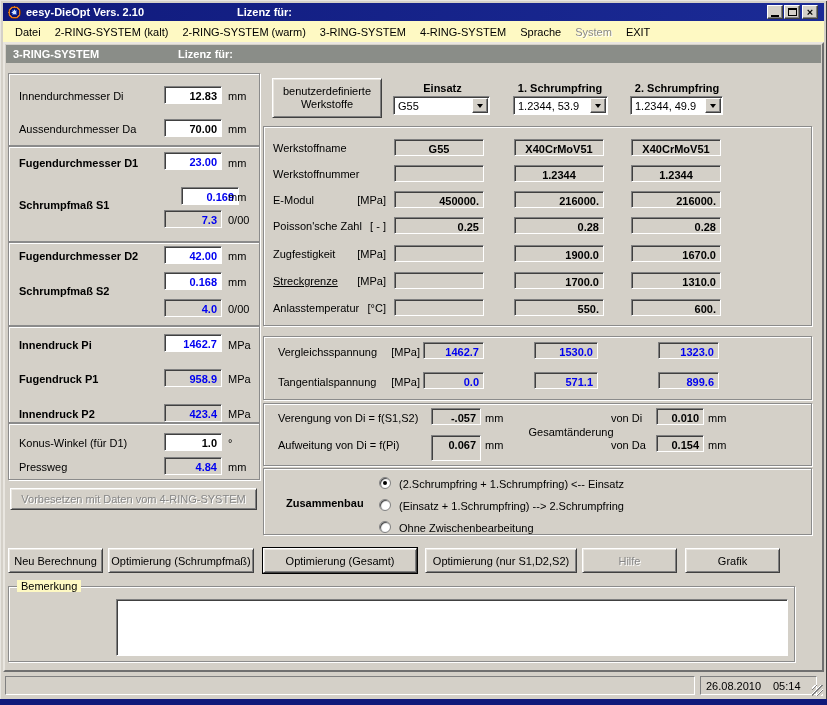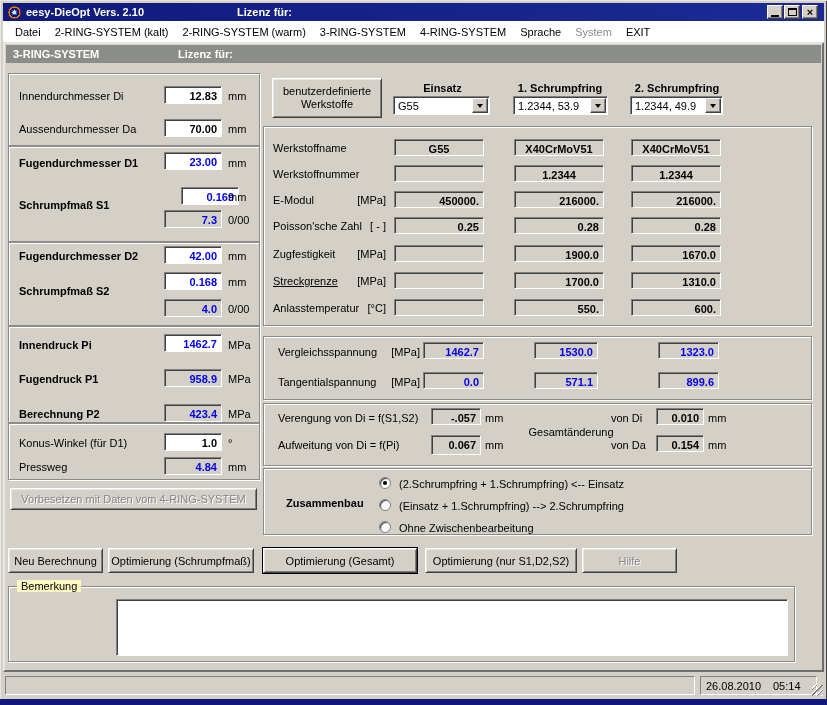--- a/index.html
+++ b/index.html
@@ -26,21 +26,21 @@
   .btn.default{box-shadow:0 0 0 1px #000, inset 1px 1px 0 #e9e6e0, inset -1px -1px 0 #808080;}
   .btn.disabled{color:#868686;text-shadow:1px 1px 0 #fff;}
   .titlebar{position:absolute;left:3px;top:3px;width:821px;height:18px;
             background:linear-gradient(90deg,#101a7c,#1b2b96);}
   .tb-text{position:absolute;top:3px;font:bold 11px/13px "Liberation Sans",sans-serif;color:#fff;white-space:nowrap;}
   .tbbtn{position:absolute;top:2px;width:16px;height:14px;background:#d4d0c8;border:1px solid;
          border-color:#fff #404040 #404040 #fff;box-shadow:inset -1px -1px 0 #808080;
          display:flex;align-items:center;justify-content:center;}
   .app-icon{position:absolute;left:5px;top:3px;width:13px;height:13px;border-radius:50%;
             background:radial-gradient(circle at 50% 50%, #cfe0ff 0 2px, #3558c0 2px 3px, #0b1470 3px 4.5px, #e07820 4.5px 6px, #803800 6px);}
-  .menubar{position:absolute;left:3px;top:21px;width:821px;height:21px;background:#ffffff;
+  .menubar{position:absolute;left:3px;top:21px;width:821px;height:21px;background:#fef9c3;
            display:flex;align-items:center;padding-left:5px;}
   .menu-item{font:11px "Liberation Sans",sans-serif;padding:3px 7px;white-space:nowrap;}
   .menu-item.disabled{color:#8a8a8a;text-shadow:1px 1px 0 #fff;}
   .child-frame{position:absolute;left:3px;top:42px;width:821px;height:630px;
                border:2px solid;border-color:#e9e6e0 #6f6f6f #6f6f6f #e9e6e0;}
   .child-tb{position:absolute;left:6px;top:45px;width:815px;height:18px;background:#8a8d88;}
   .ctb-text{position:absolute;top:3px;font:bold 11px/13px "Liberation Sans",sans-serif;color:#fff;white-space:nowrap;}
   .combo{position:absolute;height:19px;border:1px solid;border-color:#808080 #fff #fff #808080;
          box-shadow:inset 1px 1px 0 #404040;background:#fff;display:flex;align-items:stretch;}
   .combo-text{flex:1;font:11px/15px "Liberation Sans",sans-serif;padding:2px 0 0 4px;white-space:nowrap;overflow:hidden;}
@@ -125,21 +125,21 @@
     <span class="lbl" style="left:219px;top:60px;">0/00</span>
   </div>
 
   <div class="grp" style="left:8px;top:326px;width:252px;height:97px;">
     <span class="lbl b" style="left:10px;top:12px;">Innendruck Pi</span>
     <div class="field white blue" style="left:155px;top:7px;width:58px;">1462.7</div>
     <span class="lbl" style="left:219px;top:12px;">MPa</span>
     <span class="lbl b" style="left:10px;top:46px;">Fugendruck P1</span>
     <div class="field blue" style="left:155px;top:42px;width:58px;">958.9</div>
     <span class="lbl" style="left:219px;top:46px;">MPa</span>
-    <span class="lbl b" style="left:10px;top:81px;">Berechnung P2</span>
+    <span class="lbl b" style="left:10px;top:81px;">Innendruck P2</span>
     <div class="field blue" style="left:155px;top:77px;width:58px;">423.4</div>
     <span class="lbl" style="left:219px;top:81px;">MPa</span>
   </div>
 
   <div class="grp" style="left:8px;top:423px;width:252px;height:57px;">
     <span class="lbl" style="left:10px;top:13px;">Konus-Winkel  (für D1)</span>
     <div class="field white" style="left:155px;top:9px;width:58px;">1.0</div>
     <span class="lbl" style="left:219px;top:13px;">°</span>
     <span class="lbl" style="left:10px;top:37px;">Pressweg</span>
     <div class="field blue" style="left:155px;top:33px;width:58px;">4.84</div>
@@ -230,21 +230,21 @@
     <div class="field blue" style="left:159px;top:35px;width:61px;height:17px;">0.0</div>
     <div class="field blue" style="left:270px;top:35px;width:64px;height:17px;">571.1</div>
     <div class="field blue" style="left:394px;top:35px;width:61px;height:17px;">899.6</div>
   </div>
 
   <div class="grp" style="left:263px;top:403px;width:549px;height:63px;">
     <span class="lbl" style="left:14px;top:8px;">Verengung von Di = f(S1,S2)</span>
     <div class="field" style="left:167px;top:4px;width:50px;height:17px;">-.057</div>
     <span class="lbl" style="left:221px;top:8px;">mm</span>
     <span class="lbl" style="left:14px;top:35px;">Aufweitung von Di = f(Pi)</span>
-    <div class="field" style="left:167px;top:31px;width:50px;height:20px;">0.067</div>
+    <div class="field" style="left:167px;top:31px;width:50px;height:26px;">0.067</div>
     <span class="lbl" style="left:221px;top:35px;">mm</span>
     <span class="lbl" style="left:262px;top:22px;width:90px;text-align:center;">Gesamtänderung</span>
     <span class="lbl" style="left:347px;top:8px;">von  Di</span>
     <div class="field" style="left:392px;top:4px;width:48px;height:17px;">0.010</div>
     <span class="lbl" style="left:444px;top:8px;">mm</span>
     <span class="lbl" style="left:347px;top:35px;">von  Da</span>
     <div class="field" style="left:392px;top:31px;width:48px;height:17px;">0.154</div>
     <span class="lbl" style="left:444px;top:35px;">mm</span>
   </div>
 
@@ -256,20 +256,21 @@
     <span class="lbl" style="left:135px;top:31px;">(Einsatz + 1.Schrumpfring)  --&gt;  2.Schrumpfring</span>
     <span class="radio" style="left:115px;top:52px;"></span>
     <span class="lbl" style="left:135px;top:53px;">Ohne Zwischenbearbeitung</span>
   </div>
 
   <div class="btn" style="left:8px;top:548px;width:95px;height:25px;">Neu Berechnung</div>
   <div class="btn" style="left:108px;top:548px;width:146px;height:25px;">Optimierung (Schrumpfmaß)</div>
   <div class="btn default" style="left:263px;top:548px;width:154px;height:25px;">Optimierung (Gesamt)</div>
   <div class="btn" style="left:425px;top:548px;width:152px;height:25px;">Optimierung (nur S1,D2,S2)</div>
   <div class="btn disabled" style="left:582px;top:548px;width:95px;height:25px;">Hilfe</div>
+  <div class="btn" style="left:685px;top:548px;width:95px;height:25px;">Grafik</div>
 
   <div class="grp" style="left:8px;top:586px;width:787px;height:76px;">
     <span class="grp-cap">Bemerkung</span>
     <div class="textarea" style="left:107px;top:12px;width:672px;height:57px;"></div>
   </div>
 
   <div class="status-panel" style="left:5px;top:676px;width:690px;"></div>
   <div class="status-panel" style="left:700px;top:676px;width:117px;">
     <span class="lbl" style="left:5px;top:3px;">26.08.2010</span>
     <span class="lbl" style="left:72px;top:3px;">05:14</span>

